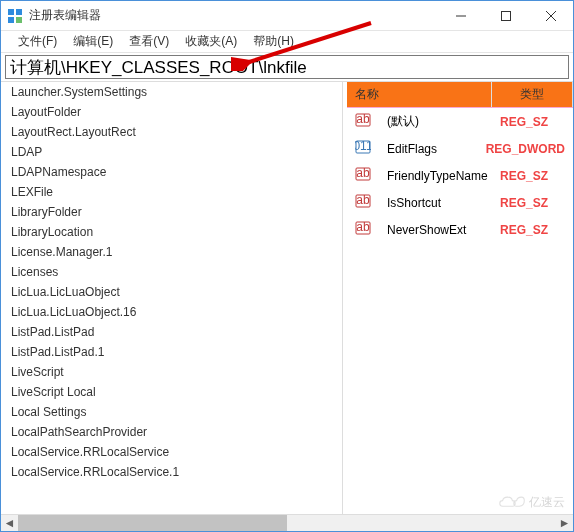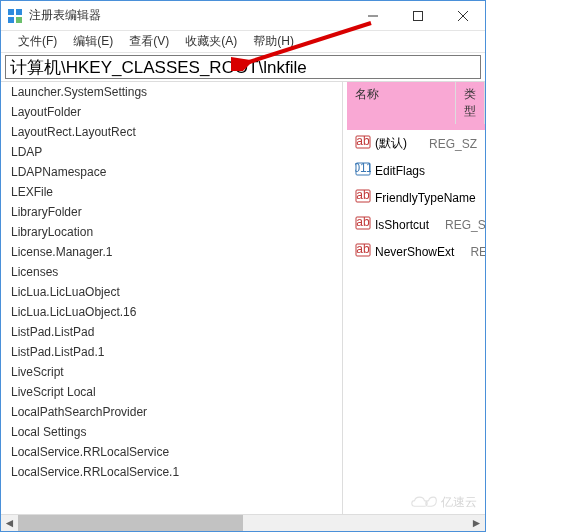--- a/index.html
+++ b/index.html
@@ -1,18 +1,18 @@
 <!DOCTYPE html>
 <html><head>
 <meta charset="utf-8">
 <style>
 * { margin: 0; padding: 0; box-sizing: border-box; font-family: "Microsoft YaHei", "Segoe UI", sans-serif; font-size: 12px; }
 html, body { width: 574px; height: 532px; background: #fff; overflow: hidden; }
 
-.window { width: 486px; height: 532px; border: 1px solid #4a90d9; display: flex; flex-direction: column; background: #fff; position: relative; }
+.window { width: 574px; height: 532px; border: 1px solid #4a90d9; display: flex; flex-direction: column; background: #fff; position: relative; }
 
 .titlebar { height: 30px; background: #fff; display: flex; align-items: center; padding-left: 6px; border-bottom: 1px solid #e5e5e5; }
 .titlebar .app-icon { width: 16px; height: 16px; margin-right: 6px; display: inline-flex; align-items: center; justify-content: center; }
 .titlebar .title { flex: 1; color: #333; }
 .win-btns { display: flex; }
 .win-btn { width: 45px; height: 29px; display: flex; align-items: center; justify-content: center; color: #333; }
 
 .menubar { height: 22px; display: flex; align-items: center; padding: 0 9px; background: #fff; border-bottom: 1px solid #e5e5e5; }
 .menu-item { padding: 2px 8px; color: #333; }
 
@@ -22,30 +22,30 @@
 .arrow-annotation { position: absolute; top: 20px; left: 230px; pointer-events: none; z-index: 10; }
 
 .content { flex: 1; display: flex; border-top: 1px solid #ddd; overflow: hidden; }
 .tree-pane { width: 342px; overflow-y: auto; overflow-x: auto; border-right: 1px solid #ddd; position: relative; }
 .splitter { width: 4px; cursor: ew-resize; background: transparent; }
 .list-pane { flex: 1; overflow: auto; }
 
 .tree-item { padding: 3px 6px 3px 10px; white-space: nowrap; cursor: default; color: #333; }
 .tree-item.selected { background: #cde8ff; display: inline-block; }
 
-.list-header { display: flex; border-bottom: 6px solid #f9a8d4; background: #f9a8d4; position: sticky; top: 0; }
+.list-header { display: flex; border-bottom: 1px solid #f9a8d4; background: #f97316; position: sticky; top: 0; gap: 20px; }
 .list-header .col { padding: 4px 8px; border-right: 1px solid #ddd; color: #333; font-weight: normal; }
 .col-name { width: 145px; }
 .col-type { flex: 1; }
 
 .list-row { display: flex; padding: 3px 0; }
-.list-row .cell { padding: 1px 8px; display: flex; align-items: center; gap: 4px; }
+.list-row .cell { padding: 1px 8px; display: flex; align-items: center; gap: 16px; }
 .val-icon { width: 16px; height: 16px; flex-shrink: 0; }
 .cell.col-name { width: 145px; }
-.cell.col-type { flex: 1; color: #737373; }
+.cell.col-type { flex: 1; color: #ef4444; font-weight: bold; }
 
 .hscroll { height: 17px; background: #f0f0f0; border-top: 1px solid #ddd; display: flex; align-items: center; }
 .hscroll .track { flex: 1; height: 100%; position: relative; }
 .hscroll .thumb { position: absolute; height: 100%; background: #c2c2c2; left: 0; width: 50%; }
 .hscroll .arrow { width: 17px; height: 17px; display: flex; align-items: center; justify-content: center; color: #606060; }
 
 .watermark { position: absolute; right: 8px; bottom: 20px; opacity: 0.35; display: flex; align-items: center; gap: 4px; color: #888; font-size: 14px; pointer-events: none; }
 .watermark svg { width: 28px; height: 18px; }
 
 
@@ -154,24 +154,24 @@
         <div>
           <div class="tree-item">ListPad.ListPad.1</div>
         </div>
         <div>
           <div class="tree-item">LiveScript</div>
         </div>
         <div>
           <div class="tree-item">LiveScript Local</div>
         </div>
         <div>
+          <div class="tree-item">Local Settings</div>
+        </div>
+        <div>
           <div class="tree-item">LocalPathSearchProvider</div>
-        </div>
-        <div>
-          <div class="tree-item">Local Settings</div>
         </div>
         <div>
           <div class="tree-item">LocalService.RRLocalService</div>
         </div>
         <div>
           <div class="tree-item">LocalService.RRLocalService.1</div>
         </div>
       </div>
     <div class="splitter"></div>
     <div class="list-pane">
@@ -191,20 +191,21 @@
             <div class="cell col-type">REG_SZ</div>
           </div>
           <div class="list-row">
             <div class="cell col-name">
               <span><svg class="val-icon" viewBox="0 0 16 16">
                   <rect x="1" y="2" width="14" height="12" rx="1" fill="#fff" stroke="#3b78b5"></rect>
                   <text x="8" y="11" font-size="7" text-anchor="middle" fill="#3b78b5">011</text>
                 </svg></span>
               <span>EditFlags</span>
             </div>
+            <div class="cell col-type">REG_DWORD</div>
           </div>
           <div class="list-row">
             <div class="cell col-name">
               <span><svg class="val-icon" viewBox="0 0 16 16">
                   <rect x="1" y="2" width="14" height="12" rx="1" fill="#fff" stroke="#c23b3b"></rect>
                   <text x="8" y="11" font-size="7" text-anchor="middle" fill="#c23b3b">ab</text>
                 </svg></span>
               <span>FriendlyTypeName</span>
             </div>
             <div class="cell col-type">REG_SZ</div>

